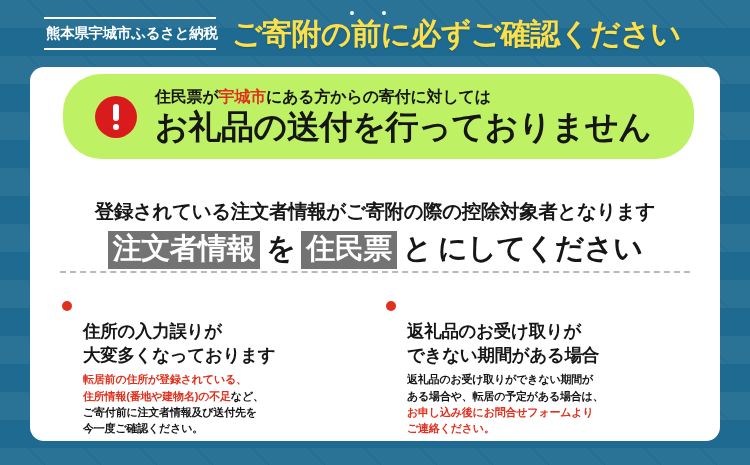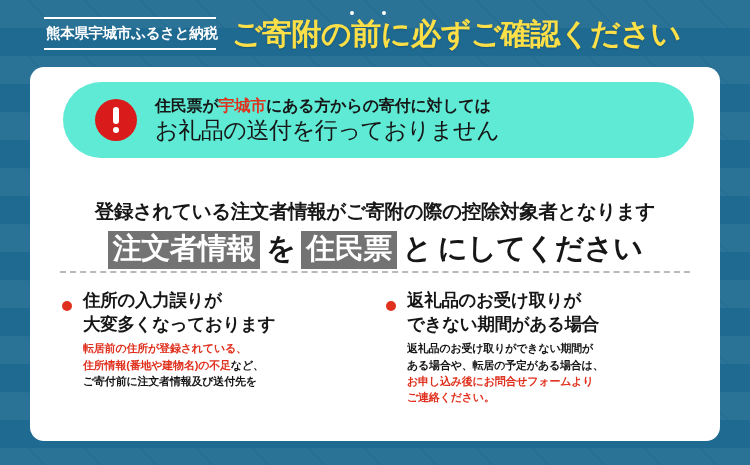--- a/index.html
+++ b/index.html
@@ -107,24 +107,24 @@
     width: 690px;
     height: 374px;
     background: #ffffff;
     border-radius: 14px;
   }
 
   
   #alert-pill {
     position: absolute;
     left: 33px;
-    top: 15px;
+    top: 7px;
     width: 631px;
-    height: 76px;
-    background: #5eead4;
+    height: 85px;
+    background: #bef264;
     border-radius: 38px;
     display: flex;
     align-items: center;
     padding-left: 32px;
   }
 
   #alert-icon {
     flex: 0 0 auto;
     width: 42px;
     height: 42px;
@@ -160,22 +160,22 @@
     font-size: 16px;
     font-weight: bold;
     color: #161616;
     line-height: 1.15;
     white-space: nowrap;
     letter-spacing: -0.2px;
   }
   #alert-line1 .hl { color: #e0301e; }
 
   #alert-line2 {
-    font-size: 23px;
-    font-weight: normal;
+    font-size: 33px;
+    font-weight: bold;
     color: #161616;
     line-height: 1.1;
     white-space: nowrap;
     letter-spacing: -0.4px;
   }
 
   
   #statement {
     position: absolute;
     left: 0; right: 0;
@@ -255,21 +255,21 @@
   .bullet {
     flex: 0 0 auto;
     width: 10px;
     height: 10px;
     border-radius: 50%;
     background: #e0301e;
     margin-top: 12px;
     margin-right: 11px;
   }
 
-  .col-body { flex: 1 1 auto; }
+  .col-body { flex: 1 1 auto; margin-top: 31px; }
 
   .col-heading {
     font-size: 17.5px;
     font-weight: bold;
     color: #161616;
     line-height: 1.35;
     letter-spacing: -0.3px;
     white-space: nowrap;
   }
 
@@ -345,20 +345,21 @@
 
       <div class="column">
         <span class="bullet"></span>
         <div class="col-body">
           <div class="col-heading">住所の入力誤りが</div>
           <div class="col-heading">大変多くなっております</div>
           <div class="col-detail">
             <div><span class="red">転居前の住所が登録されている、</span></div>
             <div><span class="red">住所情報(番地や建物名)の不足</span><span>など、</span></div>
             <div><span>ご寄付前に注文者情報及び送付先を</span></div>
+            <div><span>今一度ご確認ください。</span></div>
           </div>
         </div>
       </div>
 
       <div class="column">
         <span class="bullet"></span>
         <div class="col-body">
           <div class="col-heading">返礼品のお受け取りが</div>
           <div class="col-heading">できない期間がある場合</div>
           <div class="col-detail">

